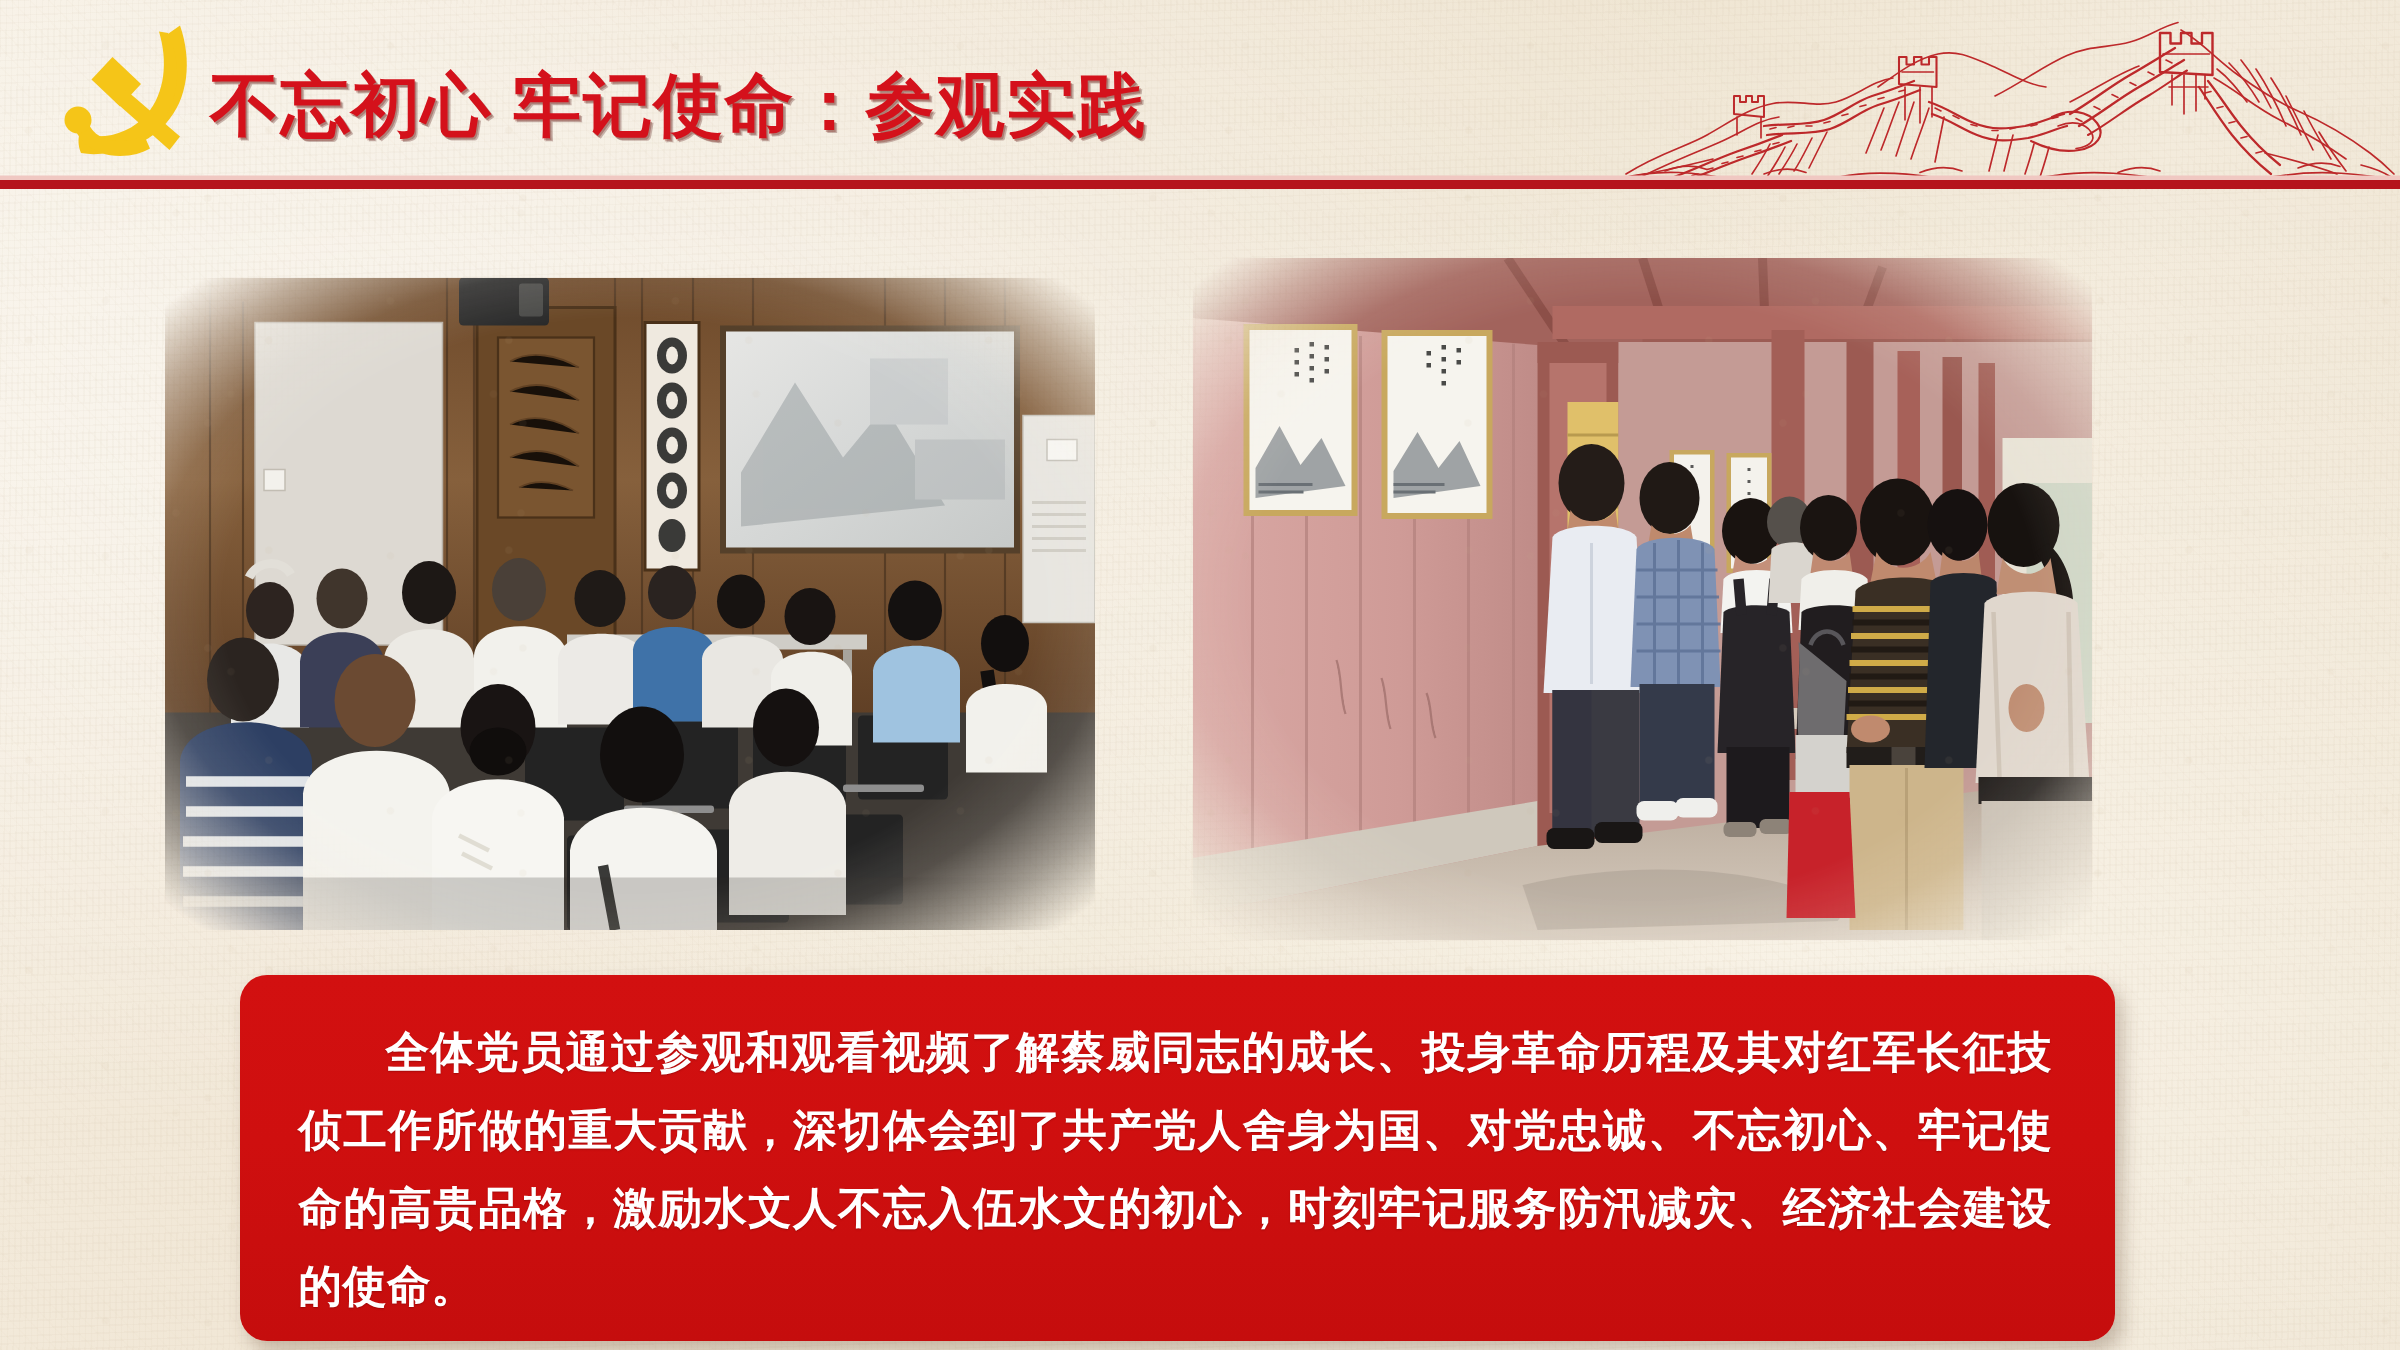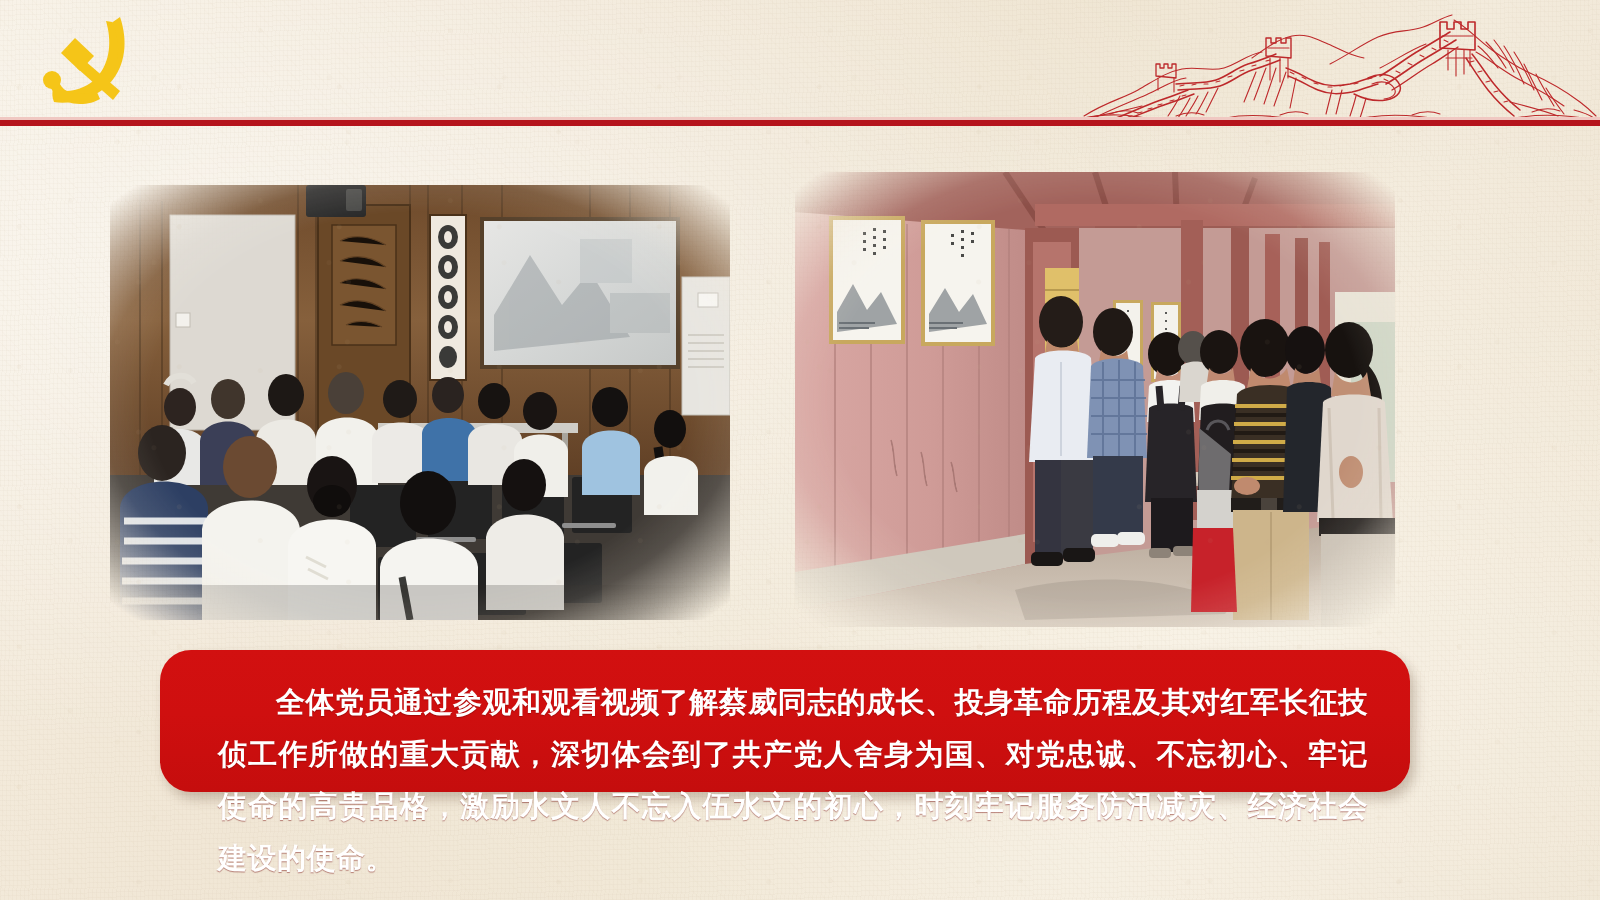--- a/index.html
+++ b/index.html
@@ -119,27 +119,27 @@
 
   #photo-left  { left: 110px; top: 185px;  width: 620px; height: 435px; }
   #photo-right { left: 795px; top: 172px;  width: 600px; height: 455px; }
 
   
   .caption-box {
     position: absolute;
     left: 160px;
     top: 650px;
     width: 1250px;
-    height: 142px;
+    height: 244px;
     background: linear-gradient(180deg, #d21010 0%, #cf0f0f 45%, #c50d0d 100%);
-    border-radius: 31px;
+    border-radius: 18px;
     box-shadow: 5px 7px 12px rgba(90,60,40,0.28);
     z-index: 4;
     box-sizing: border-box;
-    padding: 26px 42px 20px 58px;
+    padding: 26px 42px 20px 39px;
   }
   .caption-text {
     color: #ffffff;
     font-size: 29px;
     font-weight: bold;
     line-height: 52px;
     letter-spacing: 0.5px;
     text-indent: 58px;
     text-align: justify;
     text-justify: inter-character;
@@ -163,20 +163,21 @@
           <path d="M12 62 C12 78 26 90 44 90 C52 90 59 88 64 85 L60 76 C55 79 50 80 44 80 C31 80 22 73 22 62 Z"></path>
           <circle cx="16" cy="66" r="9"></circle>
 
           <path d="M25 39 L39 24 L58 42 L44 57 Z"></path>
 
           <path d="M48 46 L84 77 L77 86 L41 54 Z"></path>
         </g>
       </svg>
     </div>
 
+    <div class="title">不忘初心 牢记使命：参观实践</div>
 
     <div class="wall-art">
       <svg viewBox="0 0 520 118" xmlns="http://www.w3.org/2000/svg" aria-hidden="true">
         <g fill="none" stroke="#bb1f22" stroke-width="1.1" stroke-linecap="round" stroke-linejoin="round">
 
           <path d="M4 110 C26 96 44 92 58 84 C74 75 86 66 102 63 C118 60 130 66 144 62 C158 58 168 48 182 46"></path>
           <path d="M14 112 C34 102 50 96 66 89 C82 82 92 74 106 72"></path>
           <path d="M172 52 C186 42 198 33 212 30 C226 27 236 33 248 38 C260 43 270 50 284 52"></path>
           <path d="M250 58 C268 49 282 38 298 31 C314 24 326 26 340 22 C352 19 360 12 372 9"></path>
           <path d="M300 62 C316 54 330 44 346 38"></path>

